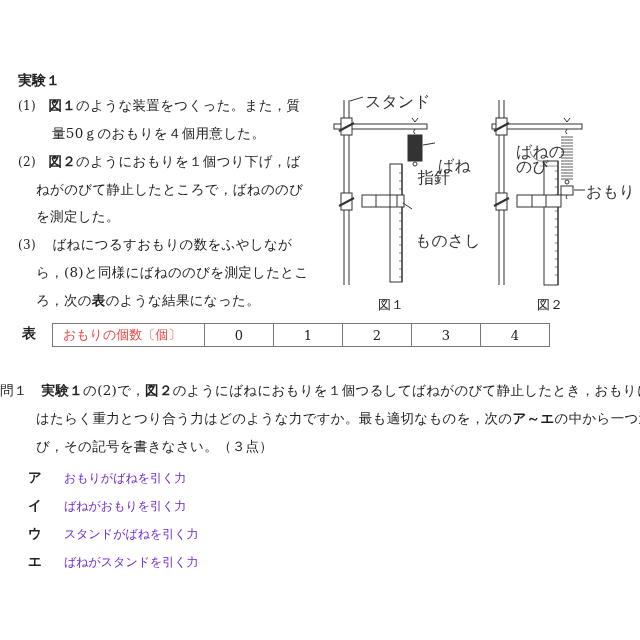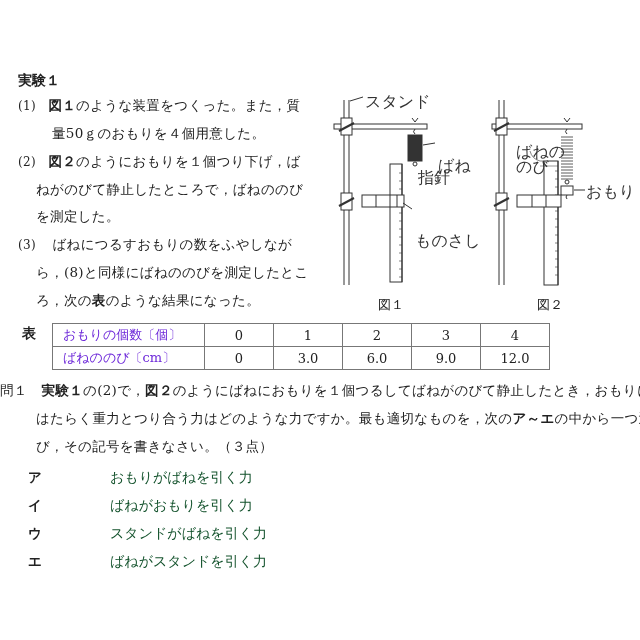--- a/index.html
+++ b/index.html
@@ -7,27 +7,27 @@
            font-family: "DejaVu Serif", "Liberation Serif", serif; color: #222; }
     .abs { position: absolute; }
     .title { left: 18px; top: 72px; font-size: 14px; font-weight: bold;
              font-family: "DejaVu Sans", "Liberation Sans", sans-serif; }
     .line { font-size: 13.5px; white-space: nowrap; letter-spacing: 0.3px; }
     .num { font-size: 12px; }
     .b { font-weight: bold; font-family: "DejaVu Sans", "Liberation Sans", sans-serif; }
     table.res { position: absolute; left: 52px; top: 323px; border-collapse: collapse;
                 font-size: 13px; }
     table.res td { border: 1px solid #777; height: 22px; padding: 0 6px; text-align: center; }
-    table.res td.h { text-align: left; width: 135px; padding-left: 10px; color: #6d28d9; }
+    table.res td.h { text-align: left; width: 135px; padding-left: 10px; color: #ef4444; }
     table.res td.v { width: 56px; }
     .tablelabel { left: 22px; top: 325px; font-size: 14px; font-weight: bold;
                   font-family: "DejaVu Sans", "Liberation Sans", sans-serif; }
     .choice-key { font-weight: bold; font-family: "DejaVu Sans", "Liberation Sans", sans-serif;
                   font-size: 13.5px; display: inline-block; width: 36px; }
-    .choice { font-family: "DejaVu Sans", "Liberation Sans", sans-serif; font-size: 14px; color: #14532d; margin-left: 46px; }
+    .choice { font-family: "DejaVu Sans", "Liberation Sans", sans-serif; font-size: 12px; color: #6d28d9; }
     .figlabel { font-family: "DejaVu Sans", "Liberation Sans", sans-serif; font-size: 13px; }
     .annot { font-family: "DejaVu Sans", "Liberation Sans", sans-serif; font-size: 16px; color: #333; }
   </style>
 </head>
 <body>
 
 <div class="abs title">実験１</div>
 
 <div class="abs line" style="left:18px; top:97px;">
   <span class="num">(1)</span>
@@ -179,28 +179,20 @@
 <table class="res">
   <tbody>
       <tr>
     <td class="h">おもりの個数〔個〕</td>
     <td class="v">0</td>
     <td class="v">1</td>
     <td class="v">2</td>
     <td class="v">3</td>
     <td class="v">4</td>
   </tr>
-  <tr>
-    <td class="h">ばねののび〔cm〕</td>
-    <td class="v">0</td>
-    <td class="v">3.0</td>
-    <td class="v">6.0</td>
-    <td class="v">9.0</td>
-    <td class="v">12.0</td>
-  </tr>
 </tbody>
   </table>
 
 <div class="abs line" style="left:0px; top:382px;">
   <span>問１</span><span style="display:inline-block;width:14px"></span><span class="b">実験１</span><span>の(2)で，</span><span class="b">図２</span><span>のようにばねにおもりを１個つるしてばねがのびて静止したとき，おもりに</span>
 </div>
 <div class="abs line" style="left:36px; top:410px;">
   <span>はたらく重力とつり合う力はどのような力ですか。最も適切なものを，次の</span><span class="b">ア～エ</span><span>の中から一つ選</span>
 </div>
 <div class="abs line" style="left:36px; top:438px;">び，その記号を書きなさい。（３点）</div>

